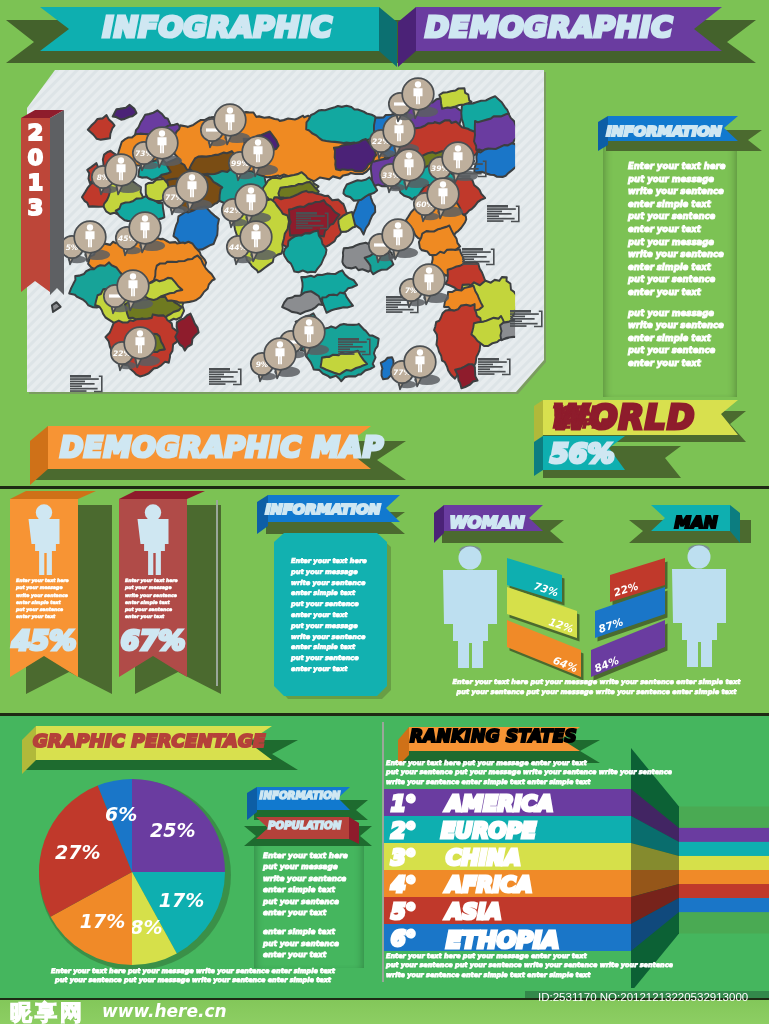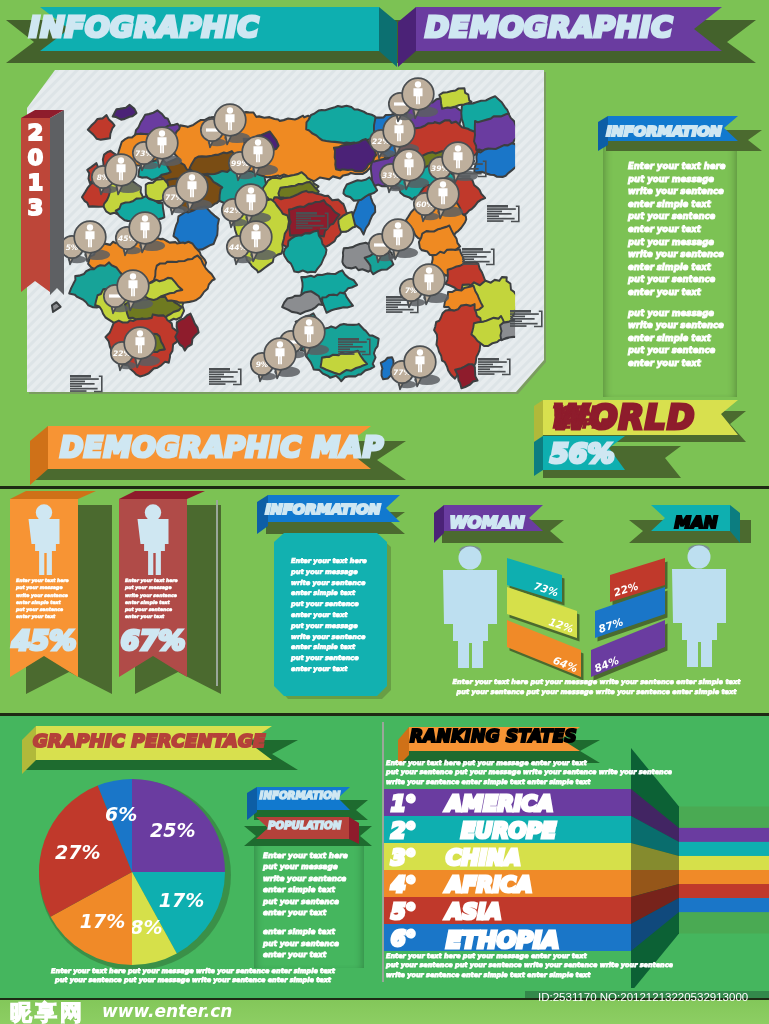--- a/index.html
+++ b/index.html
@@ -18,21 +18,21 @@
 <div id="root">
 
 <svg class="abs" style="left:0;top:0;" width="769" height="78">
   <polygon points="6,20 390,20 390,63 6,63 34,42" fill="#44622c"></polygon>
   <polygon points="390,20 756,20 727,42 756,63 390,63" fill="#44622c"></polygon>
   <polygon points="40,7 379,7 379,51 40,51 69,29" fill="#0eafb0"></polygon>
   <polygon points="379,7 379,51 397,67 397,22" fill="#0c7071"></polygon>
   <polygon points="416,7 416,51 398,67 398,22" fill="#4b2277"></polygon>
   <polygon points="416,7 722,7 694,29 722,51 416,51" fill="#6a3ca0"></polygon>
 </svg>
-<div class="abs rt heavy" style="left:29px;top:10px;width:339px;font-size:29px;color:#cfe7f2;letter-spacing:0.4px;">INFOGRAPHIC</div>
+<div class="abs rt heavy" style="left:48px;top:10px;width:339px;text-align:center;font-size:29px;color:#cfe7f2;letter-spacing:0.4px;">INFOGRAPHIC</div>
 <div class="abs rt heavy" style="left:409px;top:10px;width:280px;text-align:center;font-size:29px;color:#cfe7f2;letter-spacing:0.4px;">DEMOGRAPHIC</div>
 
 <svg class="abs" style="left:0;top:66px;" width="570" height="340">
   <defs>
     <pattern id="stripes" width="7" height="7" patternUnits="userSpaceOnUse" patternTransform="rotate(45)">
       <rect width="7" height="7" fill="#e7ecee"></rect>
       <rect width="3" height="7" fill="#dde4e7"></rect>
     </pattern>
     <clipPath id="mapclip">
           <polygon points="55,4 544,4 544,294 516,326 27,326 27,42"></polygon>
@@ -748,35 +748,35 @@
     </div>
 <div class="abs" id="rankBot" style="left:386px;top:952px;width:250px;font-family:'DejaVu Sans',sans-serif;font-weight:bold;font-style:italic;font-size:6.5px;line-height:9.3px;color:#fff;-webkit-text-stroke:0.78px #fff;white-space:nowrap;">
       <div>Enter your text here put your message enter your text</div>
       <div>put your sentence put your sentence write your sentence write your sentence</div>
       <div>write your sentence  enter simple text enter simple text</div>
     </div>
 <div class="abs" id="rankLabels" style="left:0;top:0;">
       <div class="rt heavy" style="position: absolute; left: 391px; top: 791.5px; font-size: 21px; color: rgb(255, 255, 255);">1°</div>
       <div class="rt heavy" style="position: absolute; left: 446px; top: 791.5px; font-size: 21px; color: rgb(255, 255, 255);">AMERICA</div>
       <div class="rt heavy" style="position: absolute; left: 391px; top: 818.5px; font-size: 21px; color: rgb(255, 255, 255);">2°</div>
-      <div class="rt heavy" style="position: absolute; left: 461px; top: 818.5px; font-size: 21px; color: rgb(255, 255, 255);">EUROPE</div>
+      <div class="rt heavy" style="position: absolute; left: 441px; top: 818.5px; font-size: 21px; color: rgb(255, 255, 255);">EUROPE</div>
       <div class="rt heavy" style="position: absolute; left: 391px; top: 845.5px; font-size: 21px; color: rgb(255, 255, 255);">3°</div>
       <div class="rt heavy" style="position: absolute; left: 446px; top: 845.5px; font-size: 21px; color: rgb(255, 255, 255);">CHINA</div>
       <div class="rt heavy" style="position: absolute; left: 391px; top: 872.5px; font-size: 21px; color: rgb(255, 255, 255);">4°</div>
       <div class="rt heavy" style="position: absolute; left: 446px; top: 872.5px; font-size: 21px; color: rgb(255, 255, 255);">AFRICA</div>
       <div class="rt heavy" style="position: absolute; left: 391px; top: 899.5px; font-size: 21px; color: rgb(255, 255, 255);">5°</div>
       <div class="rt heavy" style="position: absolute; left: 446px; top: 899.5px; font-size: 21px; color: rgb(255, 255, 255);">ASIA</div>
       <div class="rt heavy" style="position: absolute; left: 391px; top: 926.5px; font-size: 21px; color: rgb(255, 255, 255);">6°</div>
       <div class="rt heavy" style="position: absolute; left: 446px; top: 926.5px; font-size: 23px; color: rgb(255, 255, 255);">ETHOPIA</div>
     </div>
 
 <div class="abs" id="footCapL" style="left:18px;top:967px;width:350px;text-align:center;font-family:'DejaVu Sans',sans-serif;font-weight:bold;font-style:italic;font-size:6.5px;line-height:9.4px;color:#fff;-webkit-text-stroke:0.78px #fff;">
       <div>Enter your text here put your message write your sentence enter simple text</div>
       <div>put your sentence put your message write your sentence enter simple text</div>
     </div>
 <div class="abs" style="left:525px;top:991px;width:244px;height:16px;background:#2f7e47;opacity:.82;"></div>
 <div class="abs" style="left:0;top:1000px;width:769px;height:24px;background:linear-gradient(180deg,#83c75a 0%,#8dce63 100%);"></div>
 <div class="abs" style="left:0;top:998px;width:769px;height:2px;background:#1d2b15;"></div>
 <div class="abs rt" style="left:10px;top:998px;font-size:22px;color:#fff;font-style:normal;letter-spacing:3px;-webkit-text-stroke:1.2px #fff;">昵享网</div>
-<div class="abs rt" style="left:102px;top:1001px;font-size:17px;color:#fff;letter-spacing:0px;">www.enter.cn</div>
+<div class="abs rt" style="left:102px;top:1001px;font-size:17px;color:#fff;letter-spacing:0px;">www.here.cn</div>
 <div class="abs" style="left:538px;top:991px;font-family:'Liberation Sans',sans-serif;font-size:11.5px;color:#fff;">ID:2531170 NO:20121213220532913000</div>
 
 </div>
 
 </body></html>

